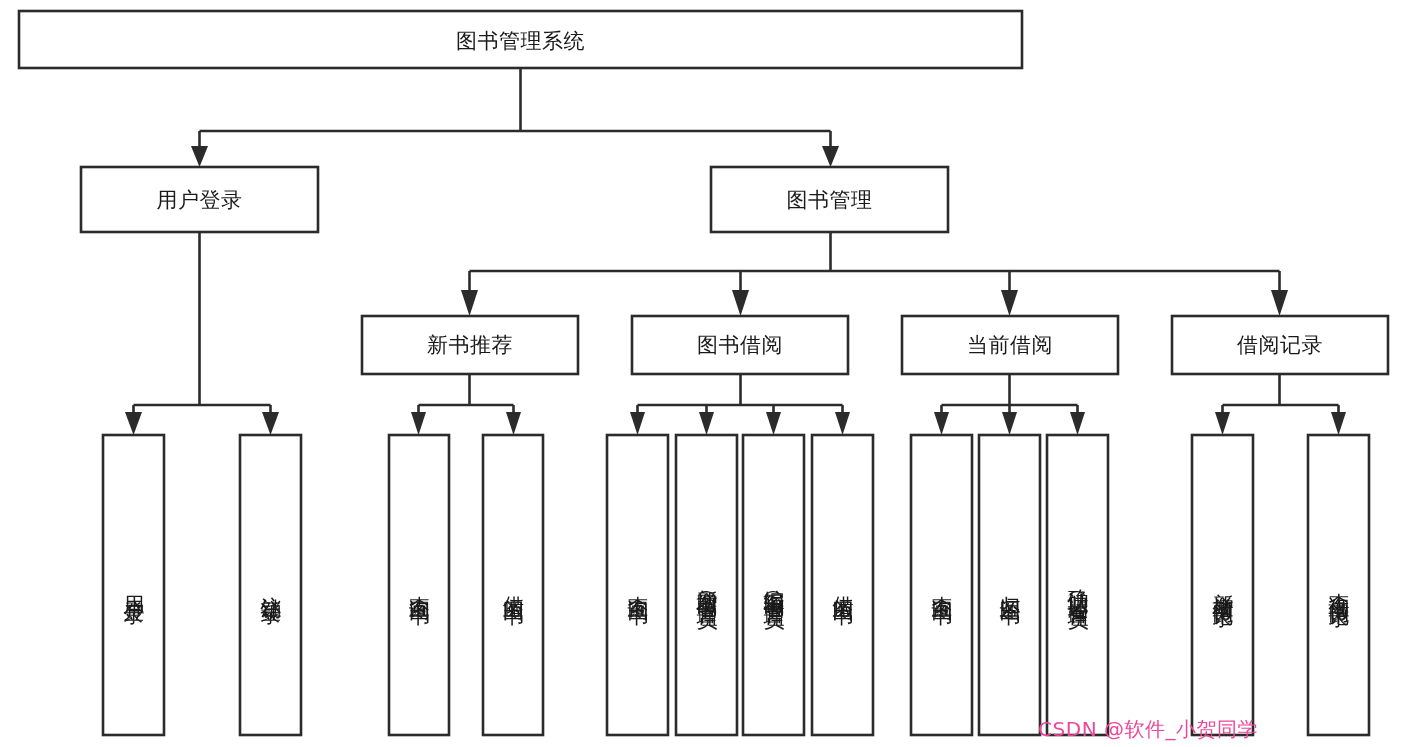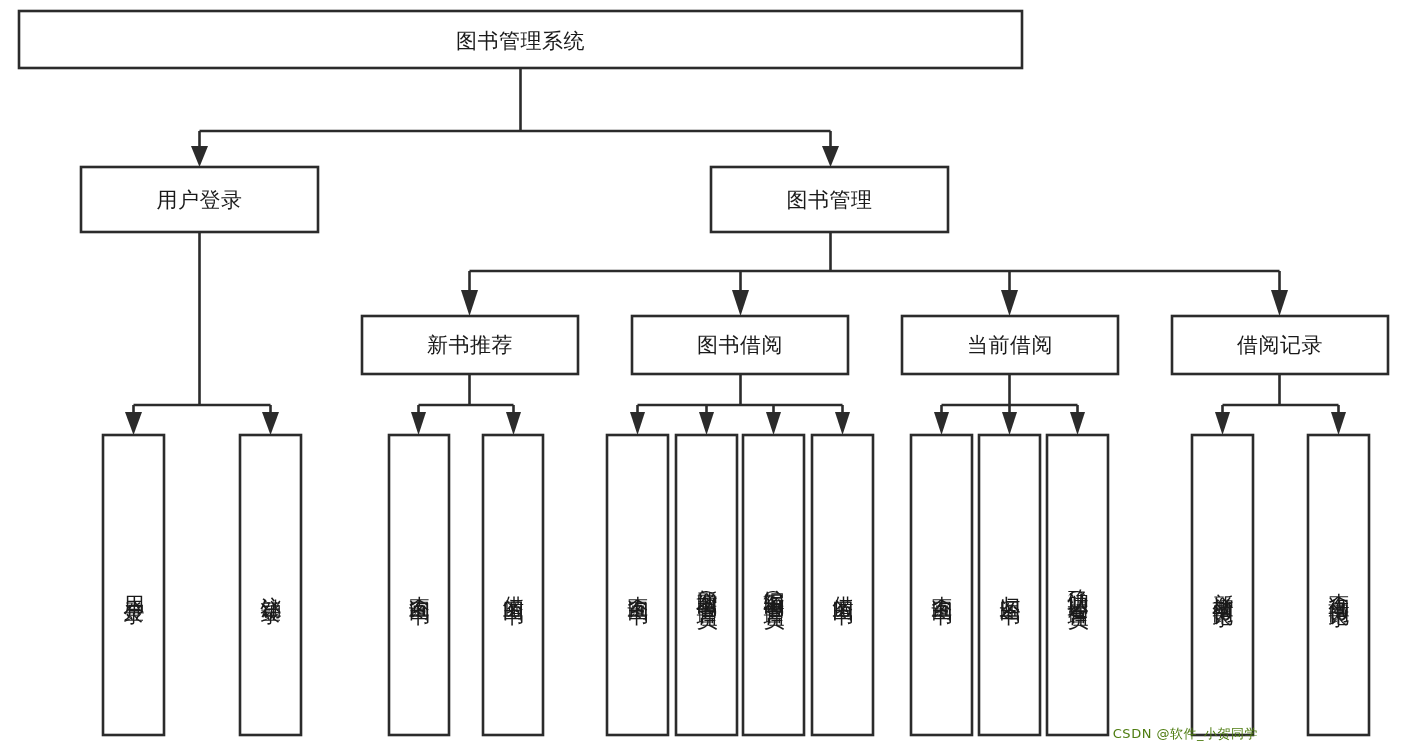--- a/index.html
+++ b/index.html
@@ -68,22 +68,22 @@
     color: #1a1a1a;
     letter-spacing: 3px;
     white-space: nowrap;
     text-align: center;
   }
   .watermark {
     position: absolute;
     right: 8px;
     bottom: 4px;
     font-family: "DejaVu Sans", "Liberation Sans", sans-serif;
-    font-size: 13px;
-    color: #4d7c0f;
+    font-size: 20px;
+    color: #ec4899;
     letter-spacing: 0.5px;
     white-space: nowrap;
     user-select: none;
   }
 </style>
 </head>
 <body>
 
 <div id="diagram-root">
 

